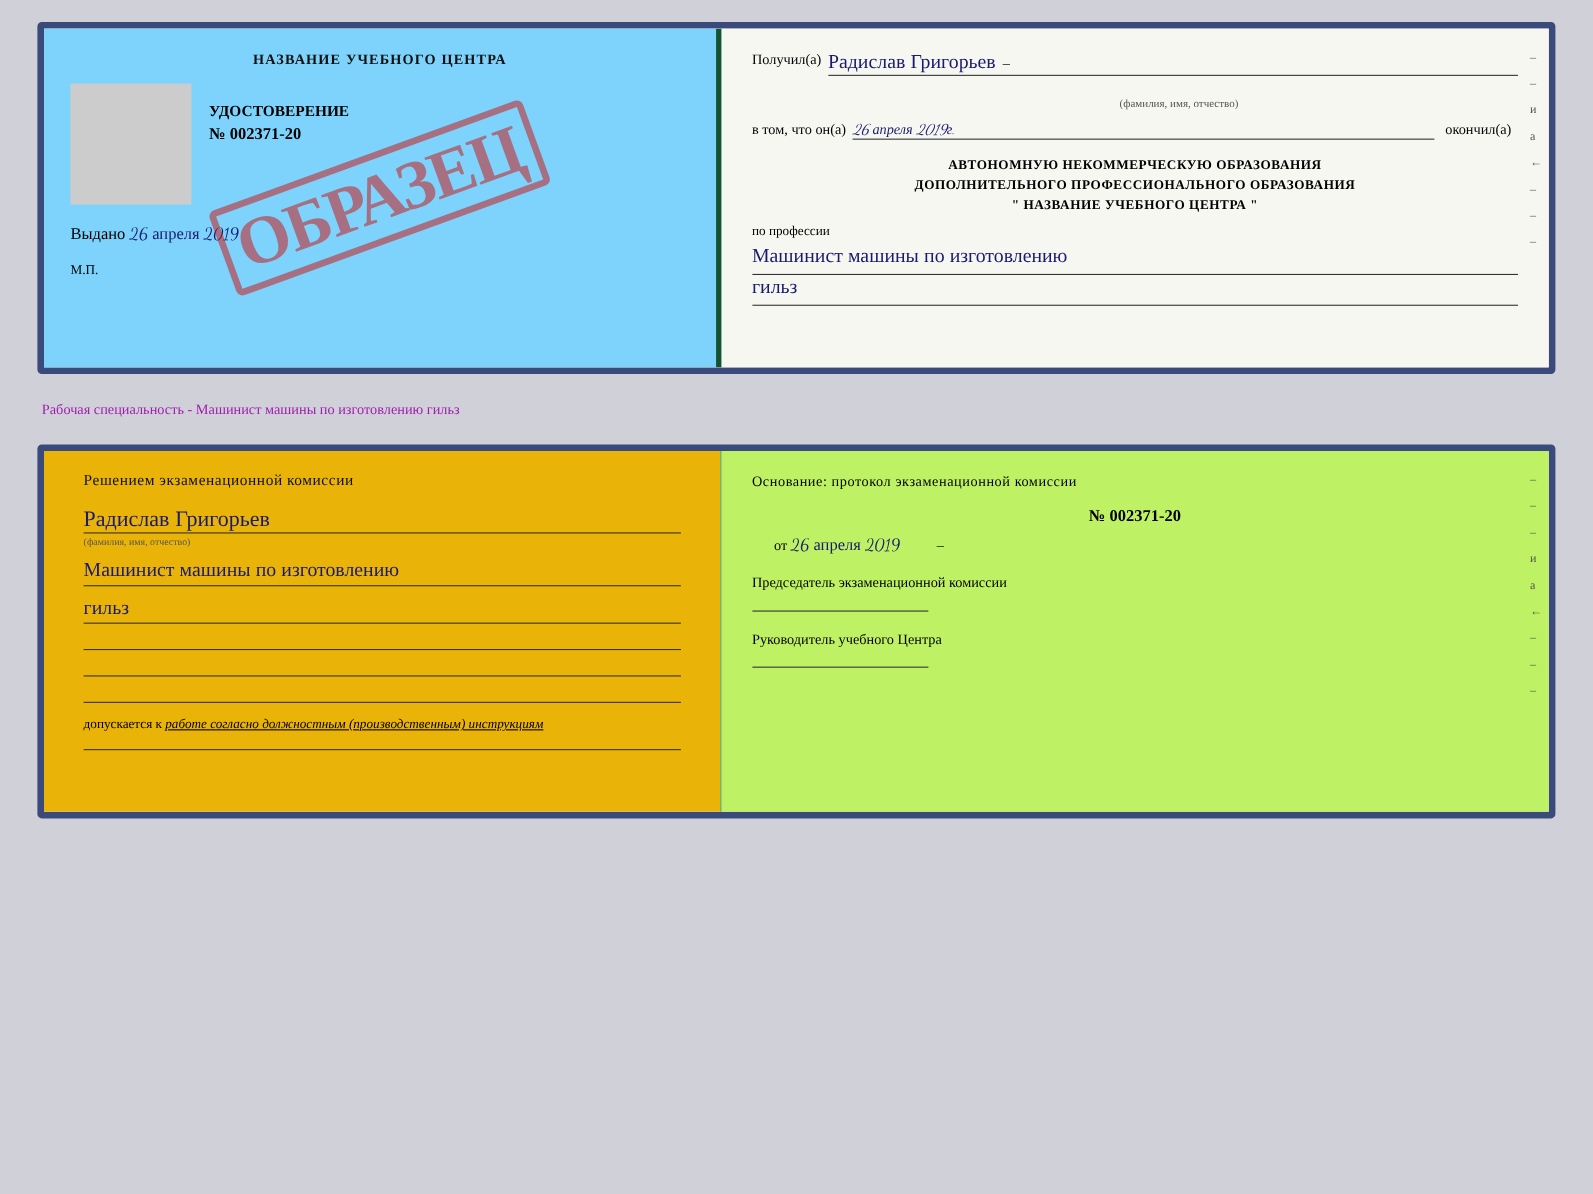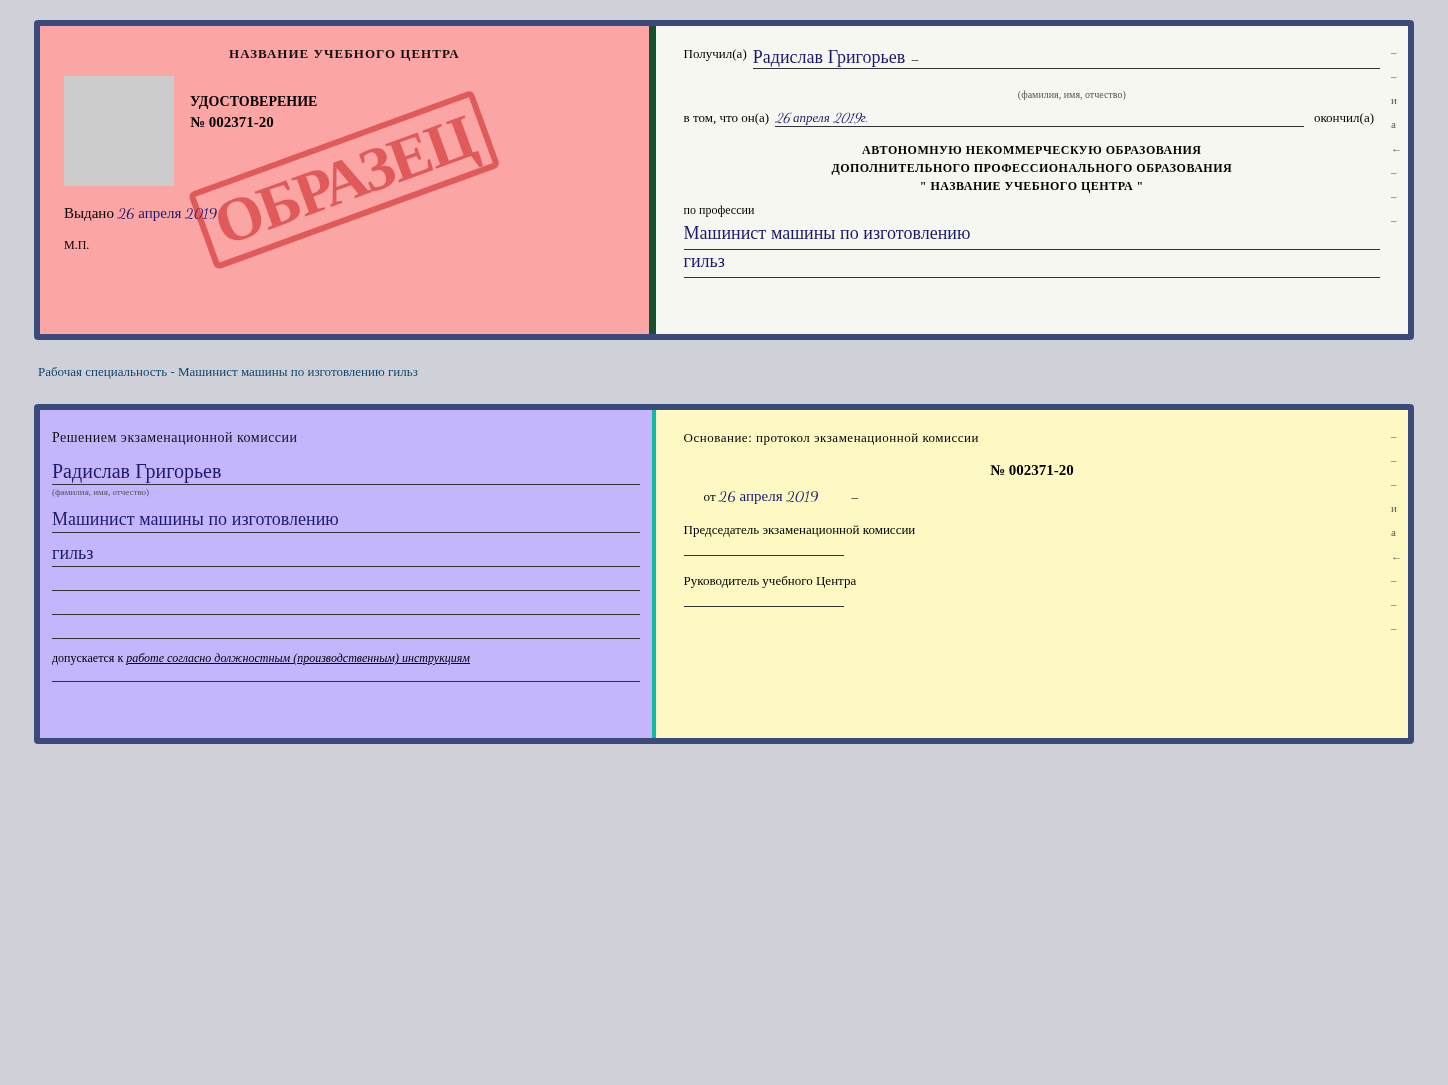--- a/index.html
+++ b/index.html
@@ -25,24 +25,24 @@
       border: 6px solid #3a4a7a;
       border-radius: 4px;
       display: flex;
       position: relative;
       overflow: hidden;
       min-height: 320px;
     }
 
     .cert-left {
       width: 45%;
-      border-right: 7px solid #14532d;
+      border-right: 5px solid #14532d;
       padding: 20px 24px;
       position: relative;
-      background: #fca5a5;
+      background: #7dd3fc;
     }
 
     .cert-right {
       width: 55%;
       padding: 20px 28px;
       background: #f7f7f2;
     }
 
     
     .cert-title-center {
@@ -157,46 +157,46 @@
       display: flex;
       flex-direction: column;
       gap: 12px;
       font-size: 11px;
       color: #555;
     }
 
     
     .separator-text {
       font-size: 13px;
-      color: #0c4a6e;
+      color: #a21caf;
       padding: 8px 4px;
     }
 
     
     .qualification-doc {
       background: #f5f5f0;
       border: 6px solid #3a4a7a;
       border-radius: 4px;
       display: flex;
       position: relative;
       overflow: hidden;
       min-height: 340px;
     }
 
     .qual-left {
       width: 45%;
-      border-right: 4px solid #14b8a6;
-      padding: 20px 12px;
-      background: #c4b5fd;
+      border-right: 1px solid #14b8a6;
+      padding: 20px 36px;
+      background: #eab308;
     }
 
     .qual-right {
       width: 55%;
       padding: 20px 28px;
-      background: #fef9c3;
+      background: #bef264;
     }
 
     .qual-heading {
       font-size: 14px;
       letter-spacing: 0.5px;
       margin-bottom: 14px;
       color: #111;
     }
 
     .qual-name {

